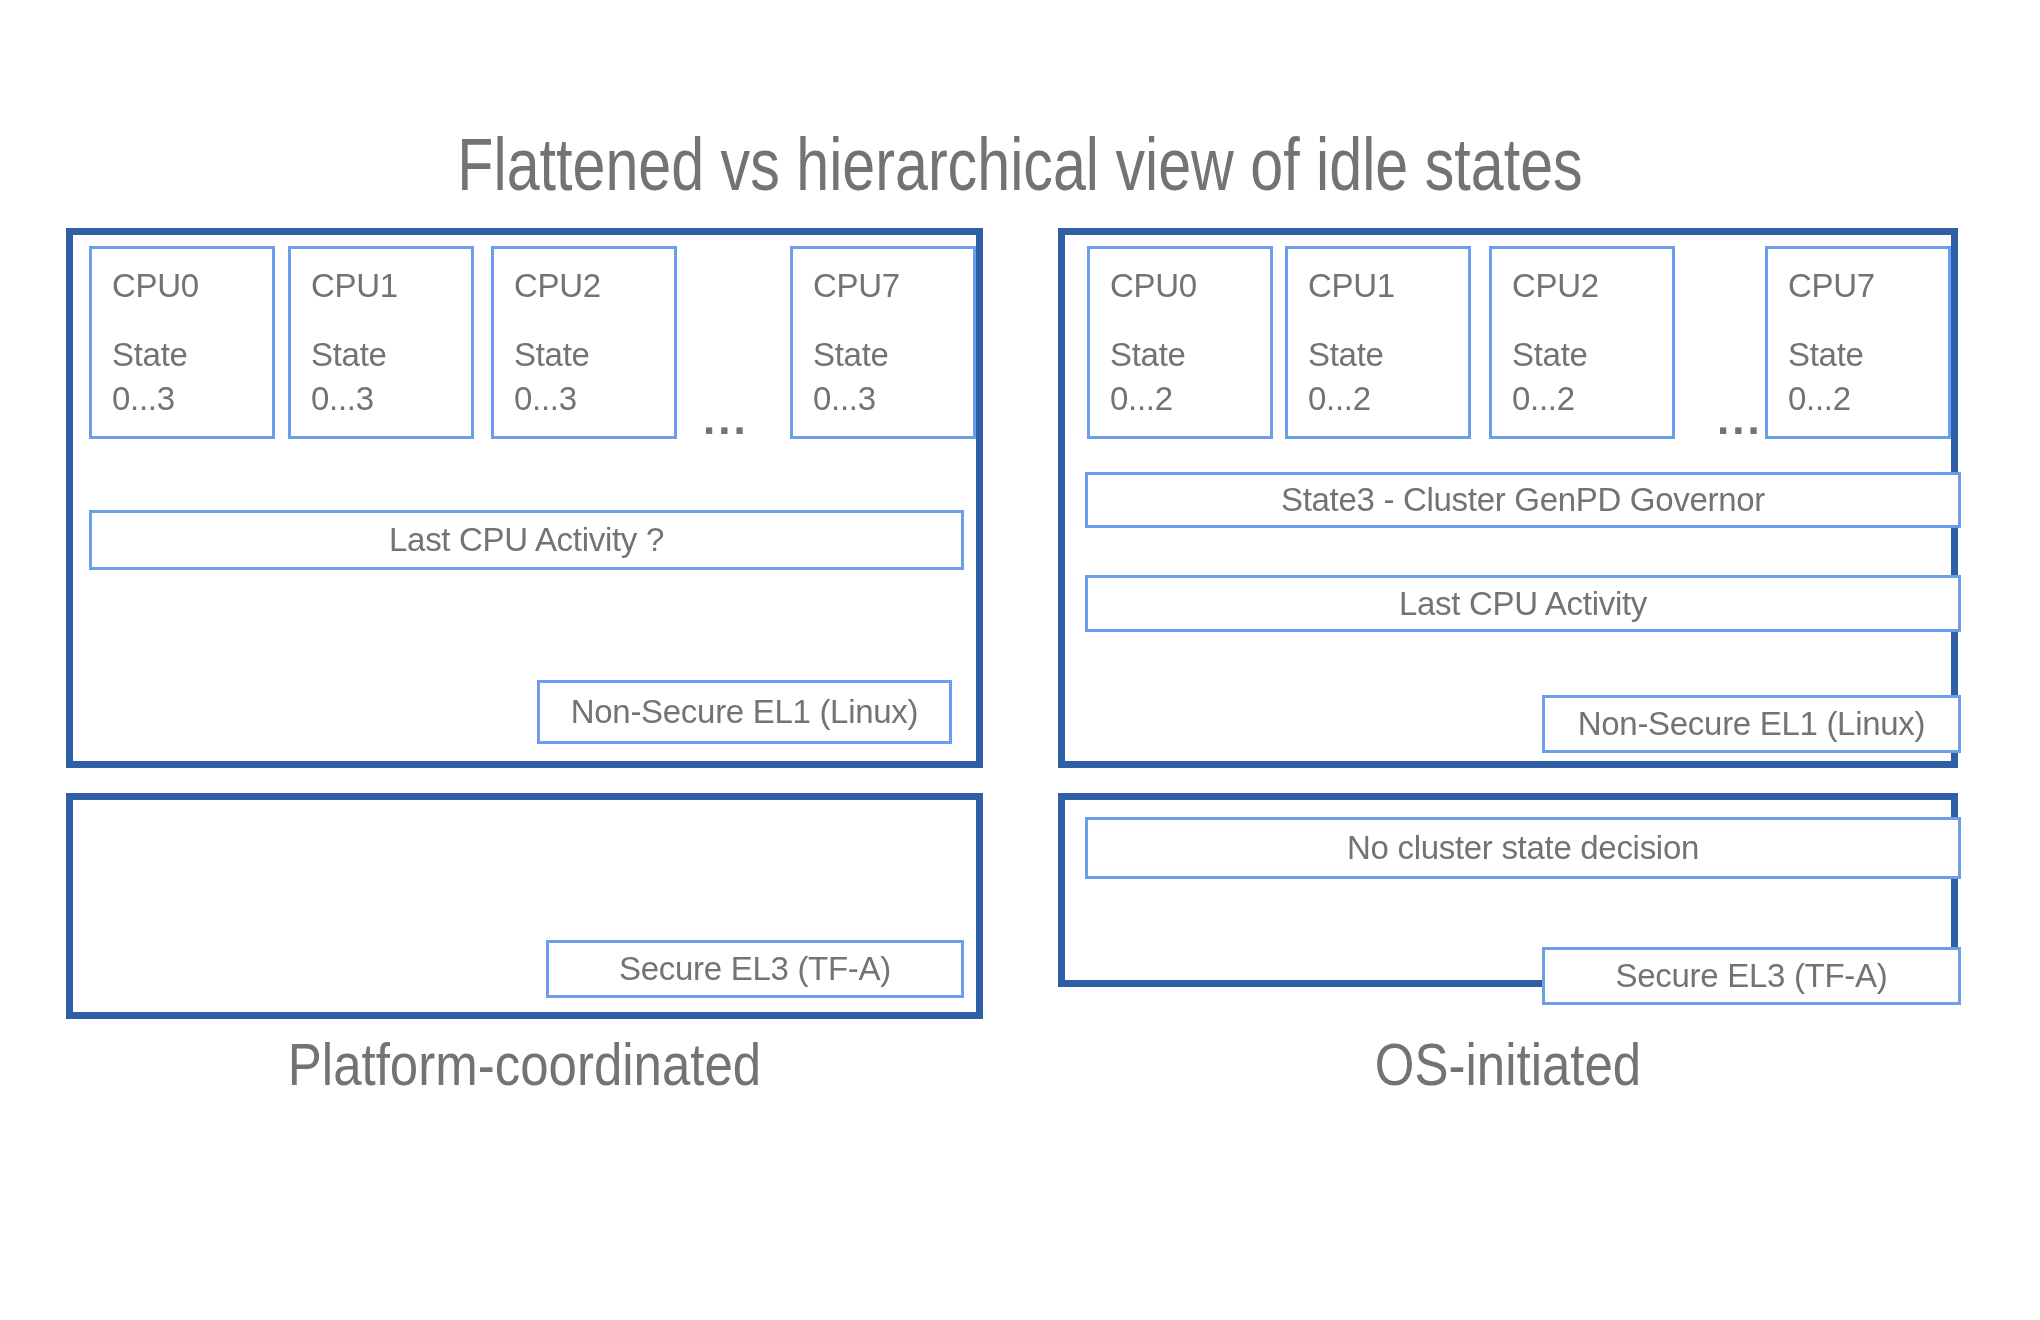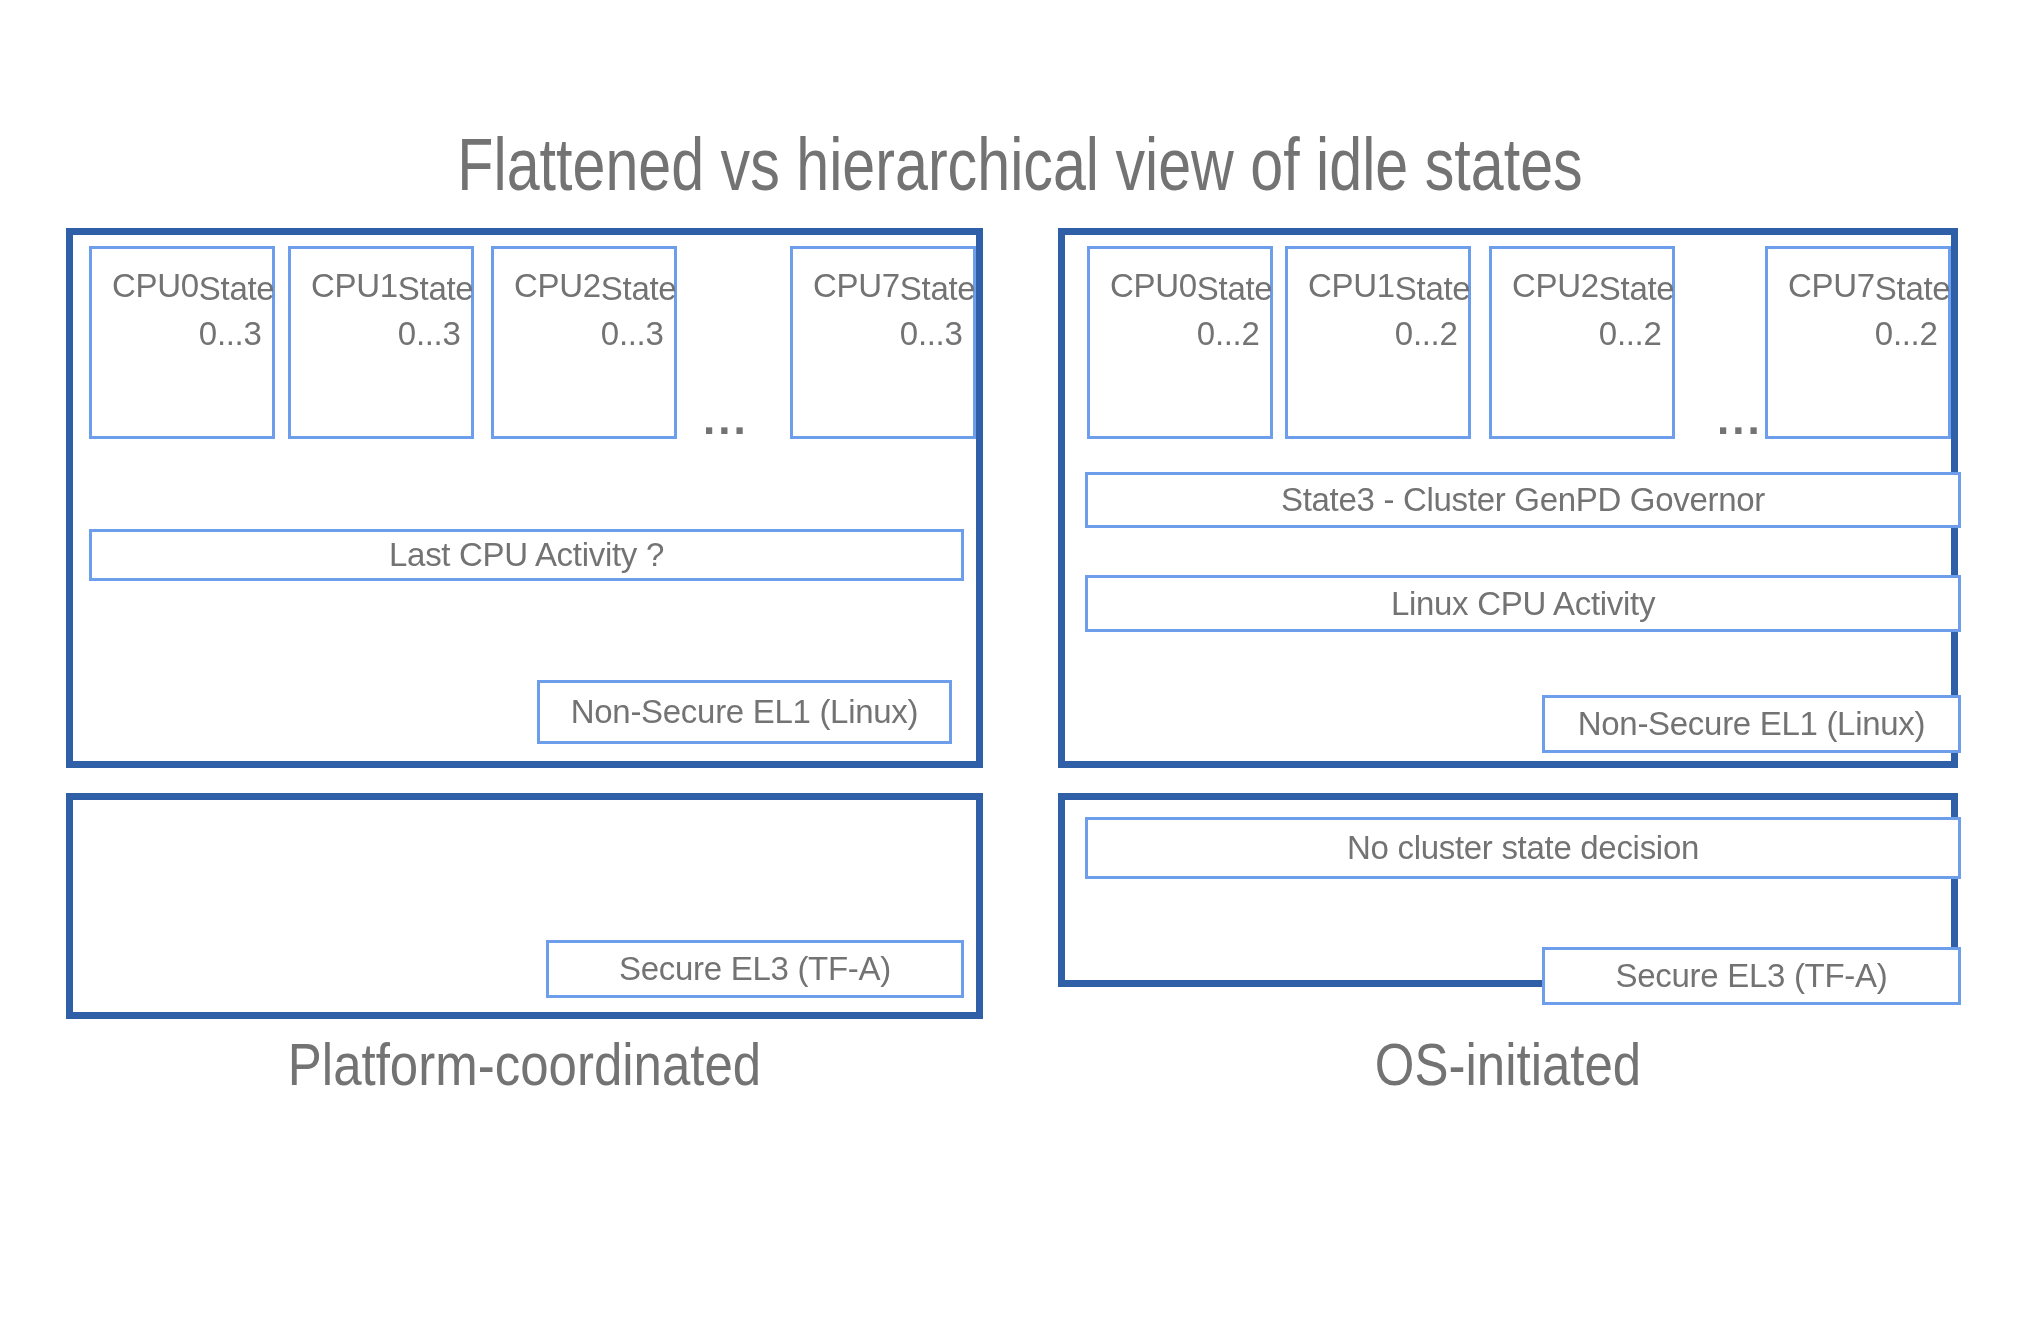--- a/index.html
+++ b/index.html
@@ -17,40 +17,40 @@
     box-sizing:border-box;
   }
   .p-lt{left:66px;top:228px;width:917px;height:540px;}
   .p-rt{left:1058px;top:228px;width:900px;height:540px;}
   .p-lb{left:66px;top:793px;width:917px;height:226px;}
   .p-rb{left:1058px;top:793px;width:900px;height:194px;}
 
   .cpu{
     position:absolute;top:11px;height:193px;width:186px;
     border:3px solid var(--inner);background:#fff;box-sizing:border-box;
-    padding:18px 6px 14px 20px;display:flex;flex-direction:row;
+    padding:18px 6px 14px 20px;display:flex;flex-direction:column;
     justify-content:space-between;font-size:33px;letter-spacing:-.3px;
   }
   .cpu .st{line-height:1.35;}
   .lc0{left:16px}.lc1{left:215px}.lc2{left:418px}.lc3{left:717px}
   .rc0{left:22px}.rc1{left:220px}.rc2{left:424px}.rc3{left:700px}
 
   .dots{
     position:absolute;font-size:44px;font-weight:700;letter-spacing:3px;
     line-height:1;
   }
   .l-dots{left:630px;top:162px;}
   .r-dots{left:652px;top:162px;}
 
   .box{
     position:absolute;border:3px solid var(--inner);background:#fff;
     box-sizing:border-box;display:flex;align-items:center;justify-content:center;
     font-size:33px;letter-spacing:-.3px;text-align:right;
   }
-  .l-activity{left:16px;top:294px;width:875px;height:52px;}
+  .l-activity{left:16px;top:275px;width:875px;height:60px;}
   .l-el1{left:464px;top:445px;width:415px;height:64px;}
   .r-governor{left:20px;top:237px;width:876px;height:56px;}
   .r-activity{left:20px;top:340px;width:876px;height:57px;}
   .r-el1{left:477px;top:460px;width:419px;height:58px;}
   .lb-decision{left:16px;top:17px;width:875px;height:62px;}
   .lb-el3{left:473px;top:140px;width:418px;height:58px;}
   .rb-decision{left:20px;top:17px;width:876px;height:62px;}
   .rb-el3{left:477px;top:147px;width:419px;height:58px;}
 
   .caption{
@@ -125,21 +125,21 @@
     </div>
     <div class="dots r-dots">...</div>
     <div class="cpu rc3">
       <div>CPU7</div>
       <div class="st">
         <div>State</div>
         <div>0...2</div>
       </div>
     </div>
     <div class="box r-governor">State3 - Cluster GenPD Governor</div>
-    <div class="box r-activity">Linux CPU Activity</div>
+    <div class="box r-activity">Last CPU Activity</div>
     <div class="box r-el1">Non-Secure EL1 (Linux)</div>
   </div>
 
   <div class="panel p-lb">
     <div class="box lb-el3">Secure EL3 (TF-A)</div>
   </div>
 
   <div class="panel p-rb">
     <div class="box rb-decision">No cluster state decision</div>
     <div class="box rb-el3">Secure EL3 (TF-A)</div>

